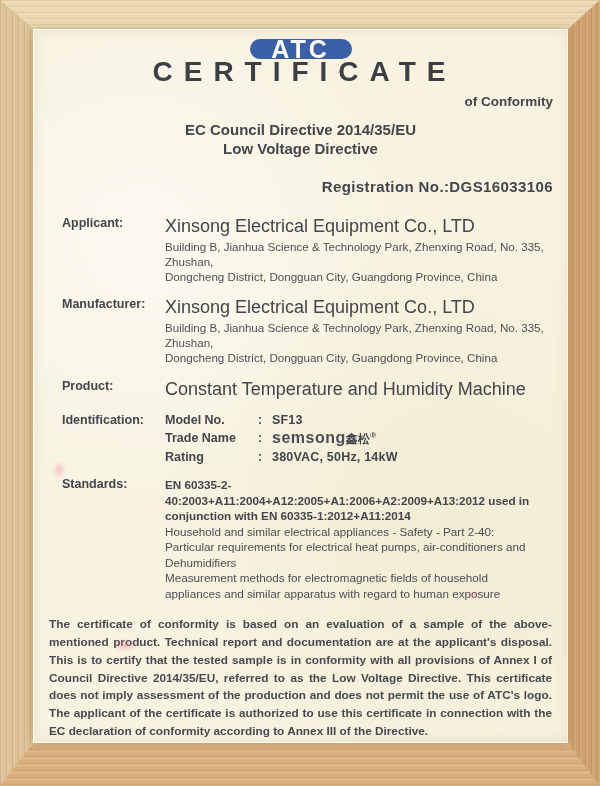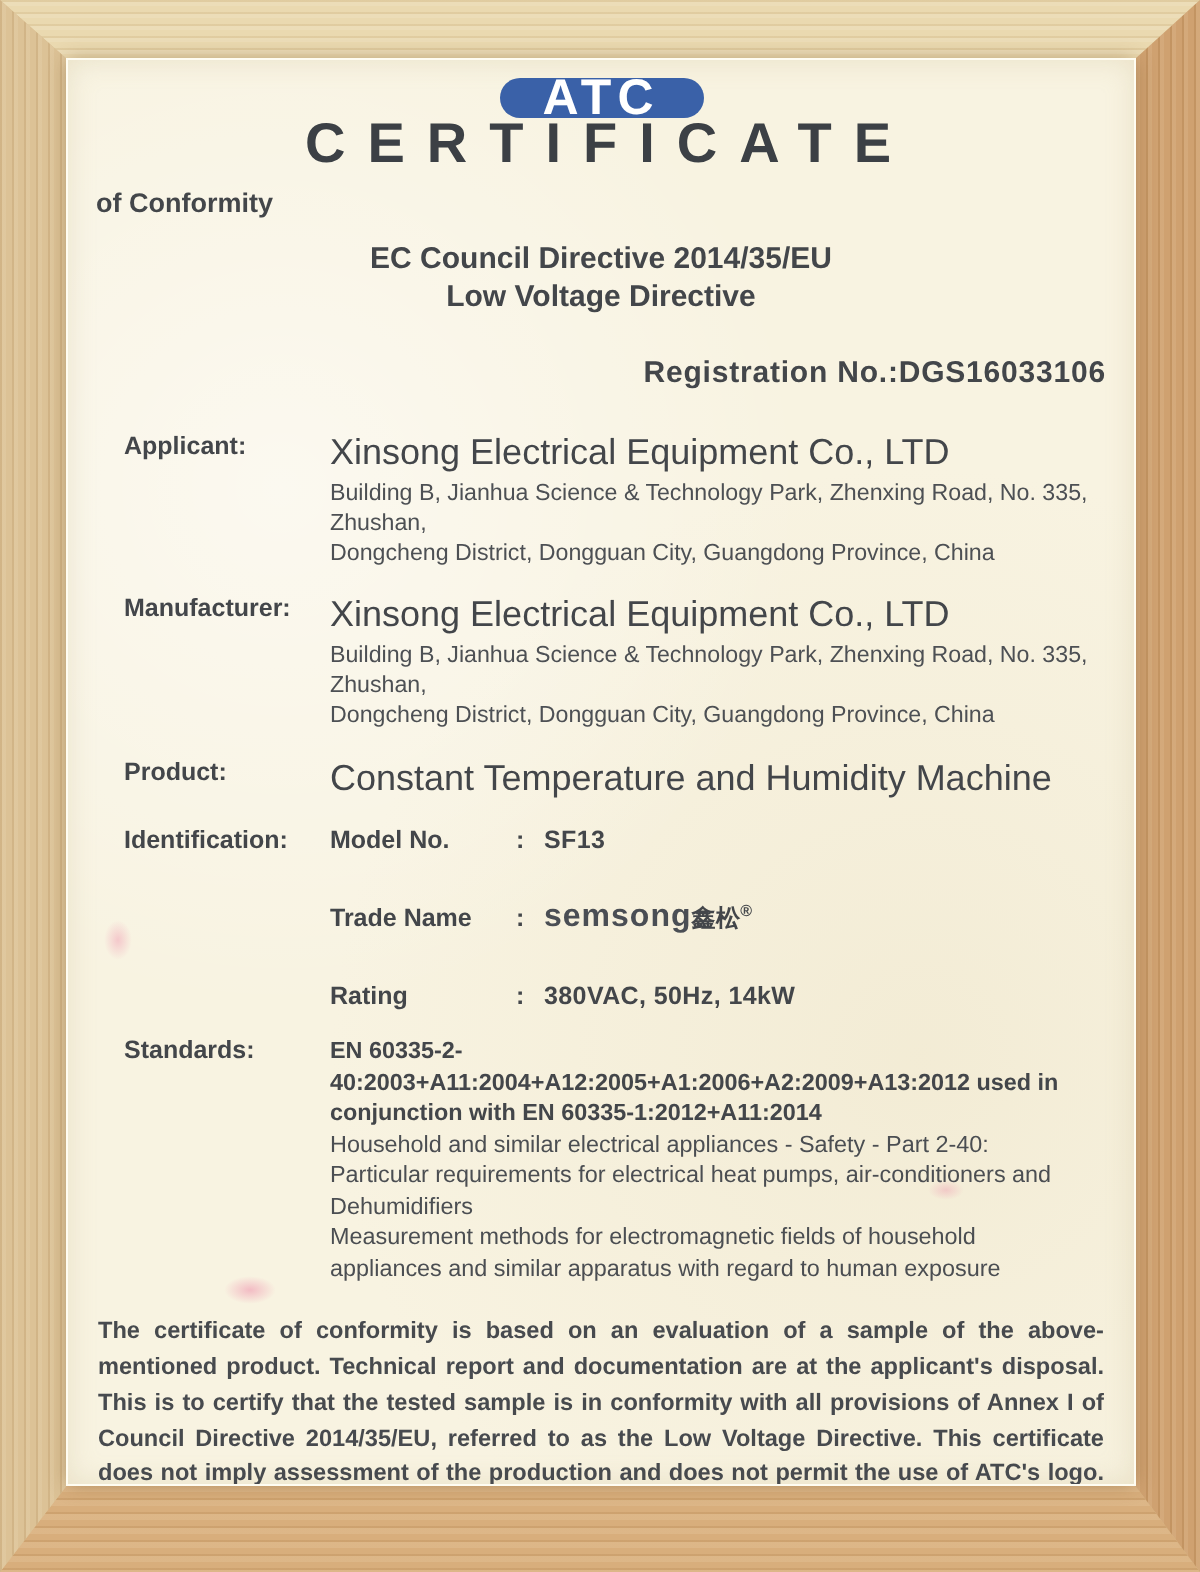--- a/index.html
+++ b/index.html
@@ -33,33 +33,33 @@
     padding:0 14px; color:#43464a; overflow:hidden;
   }
   .artifact { position:absolute; border-radius:50%; pointer-events:none; }
 
   
   .logo-pill { width:102px; height:20px; margin:9px auto 0; border-radius:17px;
     display:flex; align-items:center; justify-content:center; }
   .logo-pill span { color:#fff; font-weight:bold; font-size:25px; letter-spacing:3px; line-height:1; }
   .cert-title { text-align:center; font-weight:bold; font-size:28px; letter-spacing:11px;
     color:#3c4045; margin-top:-3px; text-indent:8px; }
-  .sub1 { text-align:left; font-weight:bold; font-size:13.5px; margin-top:6px; }
+  .sub1 { text-align:right; font-weight:bold; font-size:13.5px; margin-top:6px; }
   .sub2 { text-align:center; font-weight:bold; font-size:15px; margin-top:12px; }
   .sub3 { text-align:center; font-weight:bold; font-size:15px; margin-top:2px; }
   .reg  { text-align:right; font-weight:bold; font-size:15px; margin-top:21px; letter-spacing:.4px; }
 
   
   .fields { padding:0 8px 0 14px; margin-top:21px; }
   .frow { display:grid; grid-template-columns:103px 1fr; }
   .frow + .frow { margin-top:13px; }
   .flabel { font-weight:bold; font-size:12.5px; }
   .fname  { font-weight:normal; font-size:18px; }
   .faddr  { font-size:11.6px; margin-top:3px; line-height:1.28; color:#4d5054; }
-  .ident-sub { display:grid; grid-template-columns:93px 14px 1fr; row-gap:23px; align-items:center; }
+  .ident-sub { display:grid; grid-template-columns:93px 14px 1fr; row-gap:2px; align-items:center; }
   .ident-sub .il { font-weight:bold; font-size:12.5px; }
   .ident-sub .ic { font-weight:bold; font-size:12.5px; }
   .ident-sub .iv { font-weight:bold; font-size:12.5px; letter-spacing:.2px; }
   .brand { font-weight:bold; font-size:16px; letter-spacing:.5px; color:#4a4e54; }
   .brand-cjk { font-weight:bold; font-size:12px; }
   .brand-reg { font-size:8px; vertical-align:super; }
   .std-line { font-size:11.7px; line-height:1.33; color:#4b4e52; }
   .std-line.b { font-weight:bold; color:#43464a; }
 
   

